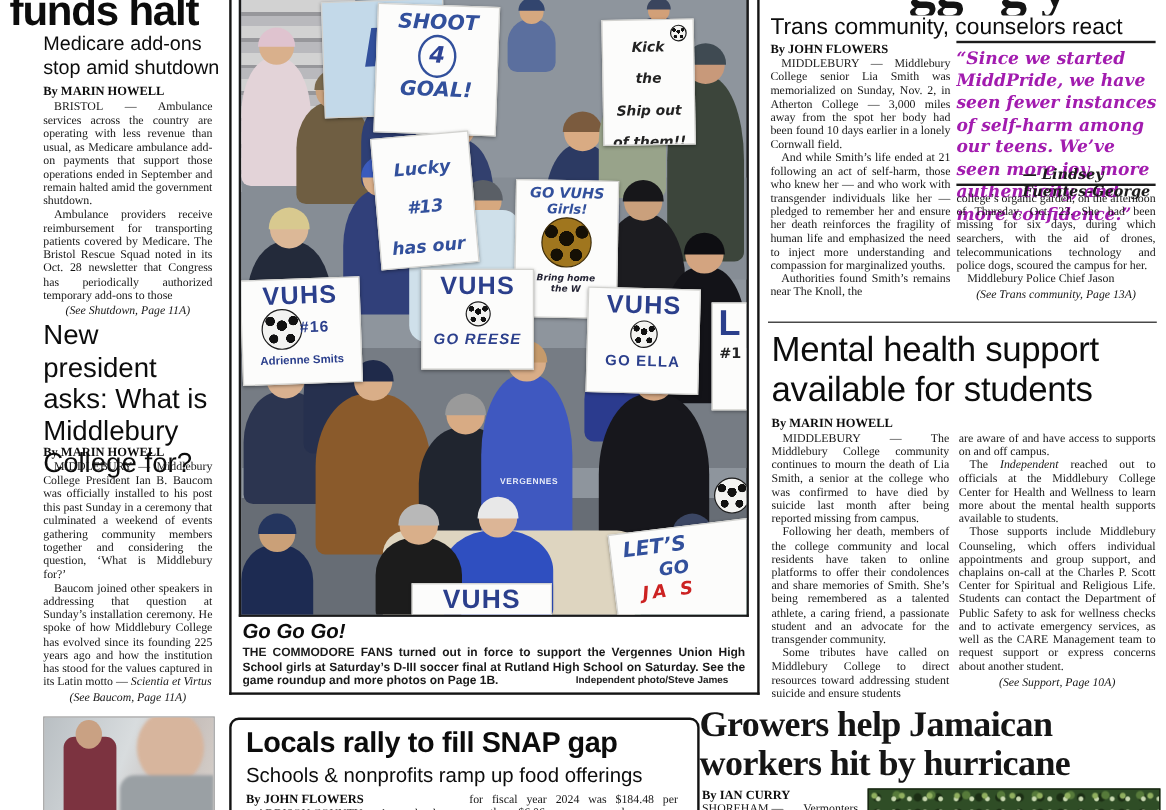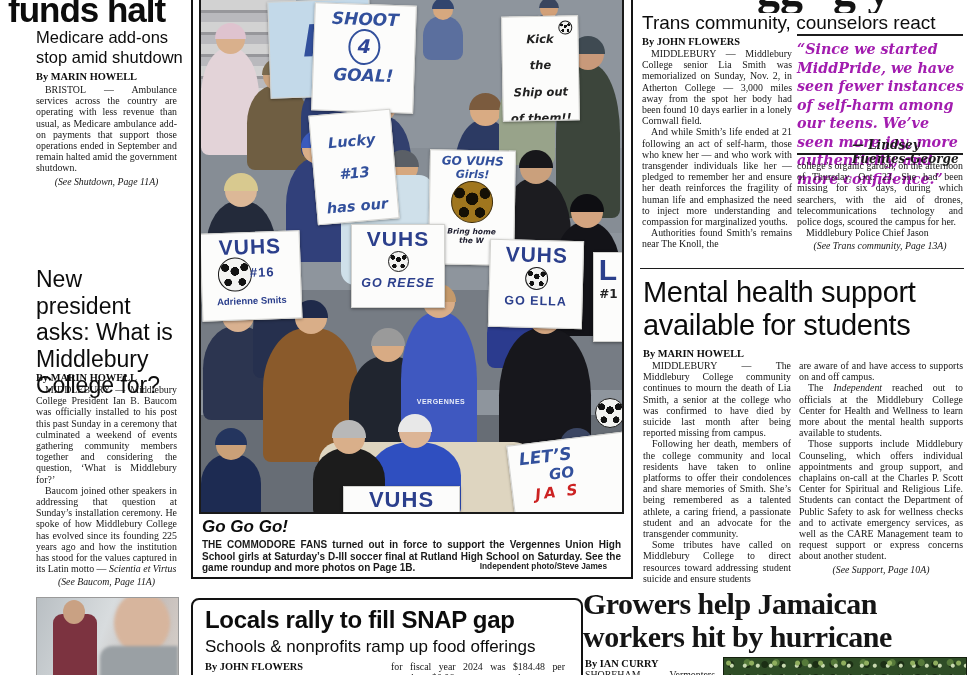--- a/index.html
+++ b/index.html
@@ -66,20 +66,21 @@
 
   <div class="abs h-sans" style="left:8px;top:-10px;font-size:35px;font-weight:bold;letter-spacing:-1px;white-space:nowrap;">funds halt</div>
 
   <div class="abs h-sans" style="left:36px;top:28px;width:150px;font-size:16.5px;line-height:19.5px;">Medicare add-ons stop amid shutdown</div>
 
   <div class="abs byline" style="left:36px;top:71px;">By MARIN HOWELL</div>
 
   <div class="abs bt" style="left:36px;top:84px;width:141px;">
     <div>
         <p>BRISTOL — Ambulance services across the country are operating with less revenue than usual, as Medicare ambulance add-on payments that support those operations ended in September and remain halted amid the government shutdown.</p>
+        <p>Ambulance providers receive reimbursement for transporting patients covered by Medicare. The Bristol Rescue Squad noted in its Oct. 28 newsletter that Congress has periodically authorized temporary add-ons to those</p>
       </div>
     <div class="jump">(See Shutdown, Page 11A)</div>
   </div>
 
   <div class="abs h-sans" style="left:36px;top:266px;width:147px;font-size:23px;line-height:26.5px;">New president asks: What is Middlebury College for?</div>
 
   <div class="abs byline" style="left:36px;top:372px;">By MARIN HOWELL</div>
 
   <div class="abs bt" style="left:36px;top:384px;width:141px;">
     <div>

